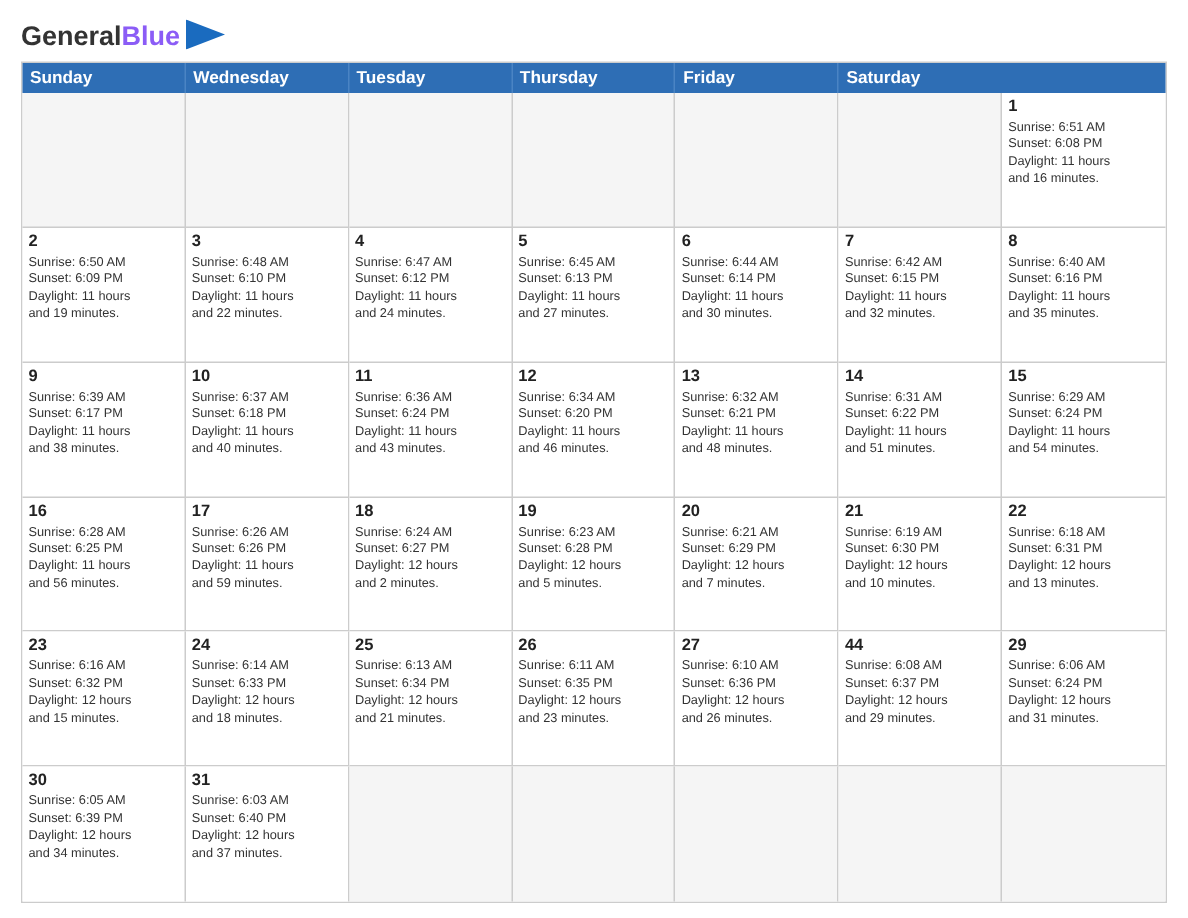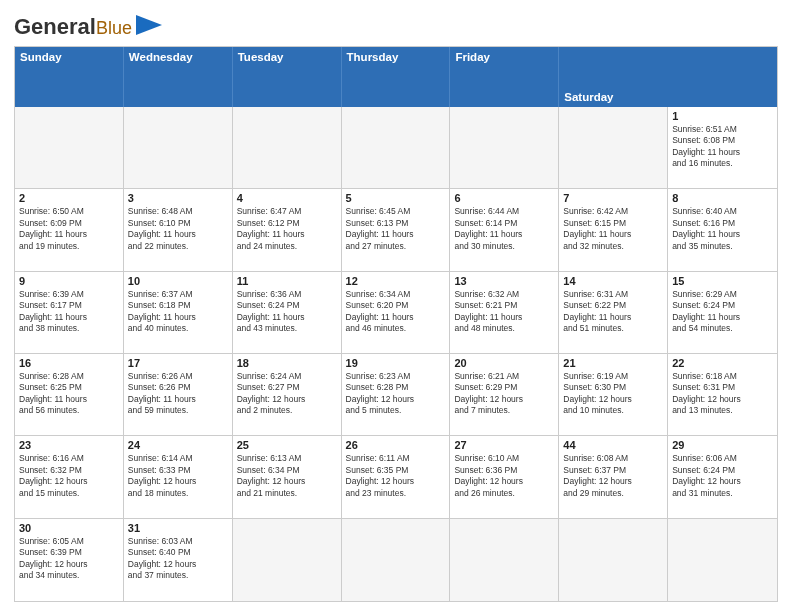--- a/index.html
+++ b/index.html
@@ -54,21 +54,21 @@
       background: #2e6eb5;
     }
     .cal-header-cell {
       color: #fff;
       font-size: 11.5px;
       font-weight: bold;
       padding: 4px 5px;
       border-right: 1px solid #4a84c4;
       text-align: left;
     }
-    .cal-header-cell:last-child { border-right: none; margin-top: 40px; }
+    .cal-header-cell:last-child { border-right: none; }
     .cal-body {
       display: grid;
       grid-template-columns: repeat(7, 1fr);
       grid-template-rows: repeat(6, 1fr);
       flex: 1;
     }
     .cal-cell {
       border-right: 1px solid #ccc;
       border-bottom: 1px solid #ccc;
       padding: 3px 4px;
@@ -94,21 +94,21 @@
       line-height: 1.35;
     }
   </style>
 </head>
 <body>
 
 <div class="page">
   <div class="header">
     <div class="logo">
       <div>
-        <span style="font-size:22px;font-weight:bold;color:#333;">General</span><span style="font-size:18px;font-weight:normal;color:#a16207;">Blue</span>
+        <span style="font-size:18px;font-weight:bold;color:#333;">General</span><span style="font-size:18px;font-weight:bold;color:#8b5cf6;">Blue</span>
       </div>
 
       <svg width="26" height="20" viewBox="0 0 26 20" style="margin-left:4px;margin-top:-4px;">
         <polygon points="0,0 26,10 0,20" fill="#1a6bbf"></polygon>
       </svg>
     </div>
     <div class="title-block">
       <div class="month-year"></div>
       <div class="location"></div>
     </div>

